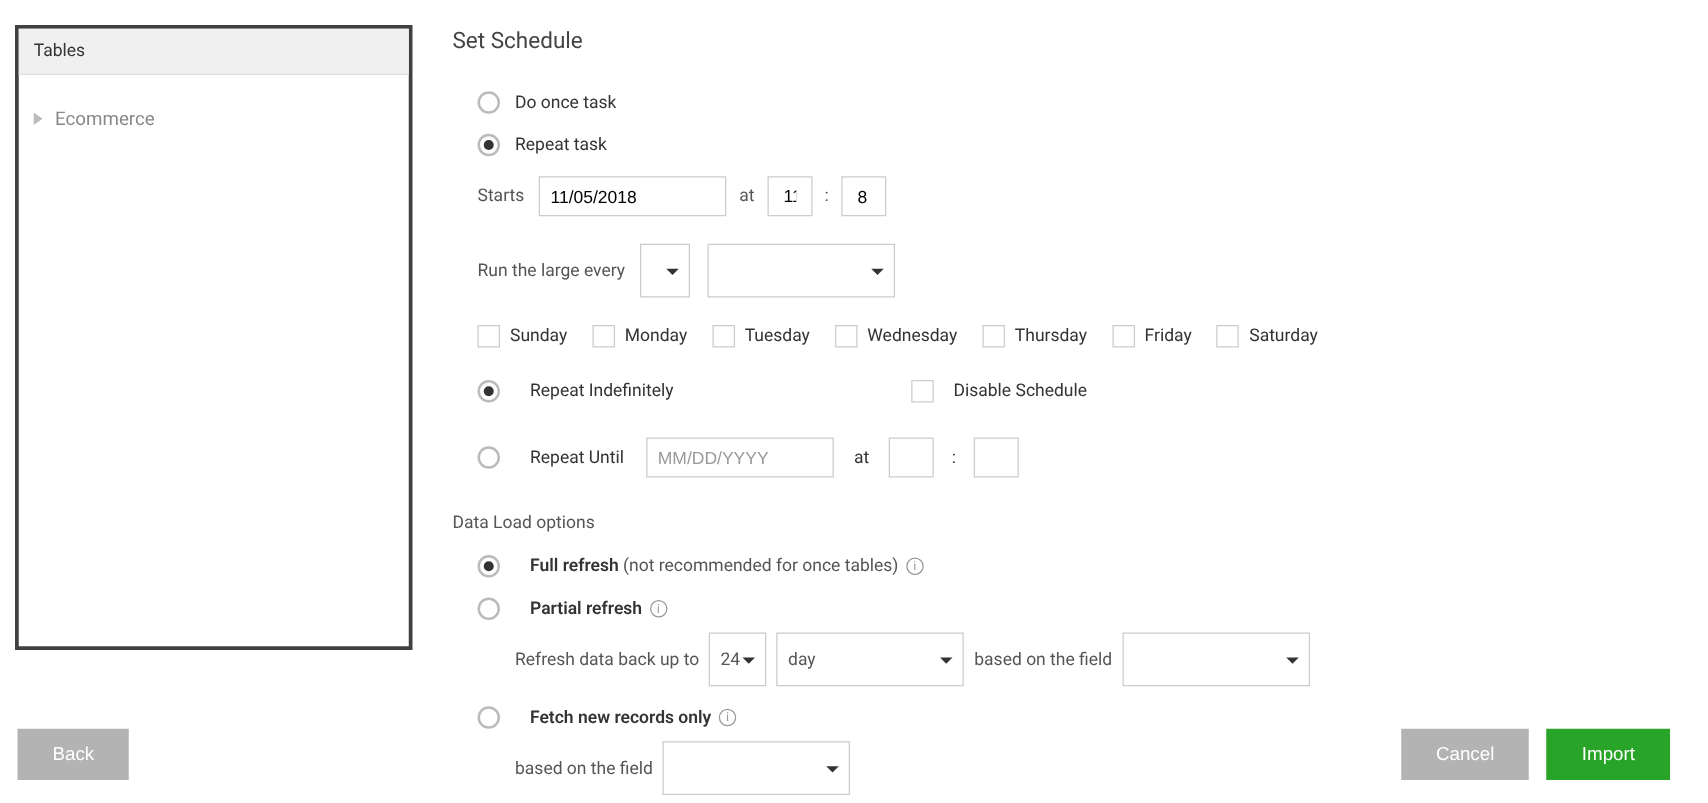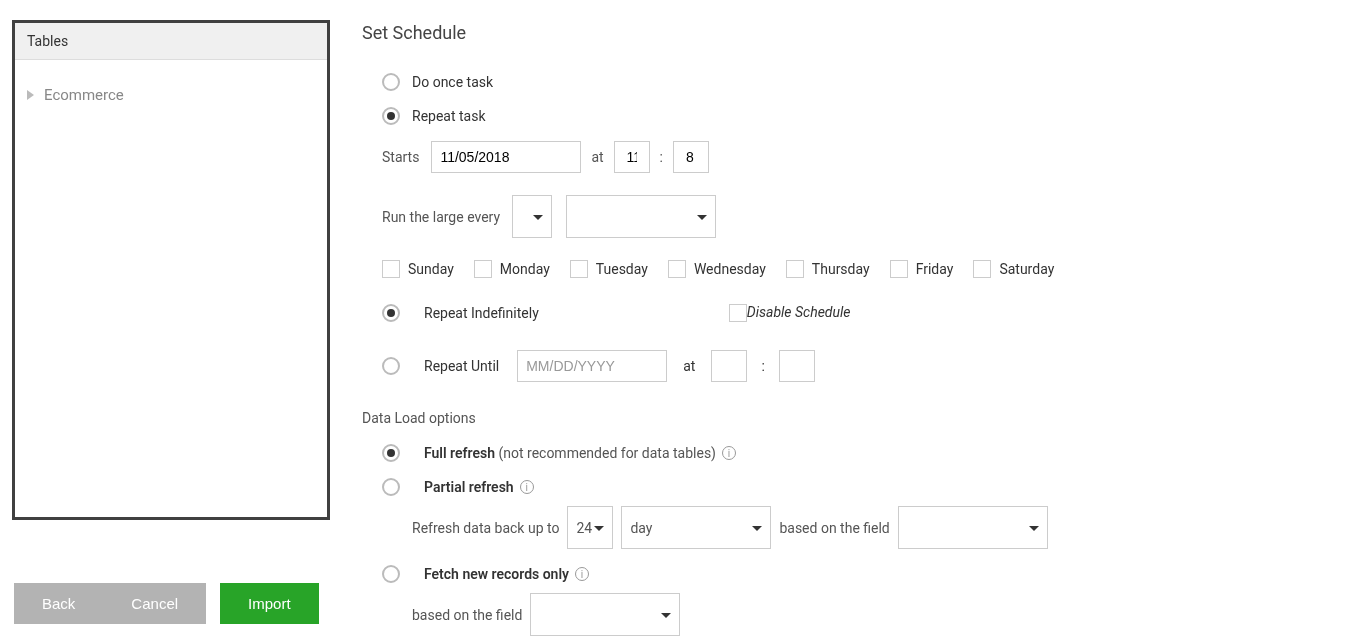--- a/index.html
+++ b/index.html
@@ -141,24 +141,23 @@
     }
     .repeat-section {
       display: flex;
       align-items: center;
       gap: 40px;
       margin-bottom: 28px;
     }
     .repeat-group { display: flex; align-items: center; }
     .disable-group {
       display: flex;
-      align-items: flex-start;
-      gap: 0;
+      align-items: center;
+      gap: 16px;
       margin-left: 150px;
-      font-style: italic;
     }
     .until-row {
       display: flex;
       align-items: center;
       gap: 12px;
       margin-bottom: 28px;
     }
     .subsection-title {
       color: #555;
       margin-bottom: 18px;
@@ -189,20 +188,21 @@
       align-items: center;
       gap: 8px;
       color: #555;
     }
     .buttons {
       position: absolute;
       bottom: 18px;
       left: 14px;
       right: 30px;
       display: flex;
+      justify-content: space-between;
       align-items: center;
     }
     .btn {
       border: none;
       padding: 12px 28px;
       font-size: 15px;
       cursor: pointer;
       color: #fff;
     }
     .btn-gray { background: #b3b3b3; }
@@ -309,21 +309,21 @@
       <span style="margin:0 2px">:</span>
       <input class="text-input w-time" style="">
     </div>
 
     <div class="subsection-title">Data Load options</div>
 
     <div class="load-option">
       <div class="load-option-header">
         <span class="radio selected"></span>
         <span style="margin-left:12px">
-          <span class="opt-strong">Full refresh</span><span class="opt-light"> (not recommended for data tables)</span>
+          <span class="opt-strong">Full refresh</span><span class="opt-light"> (not recommended for once tables)</span>
         </span>
         <span class="info-icon">i</span>
       </div>
     </div>
 
     <div class="load-option">
       <div class="load-option-header">
         <span class="radio"></span>
         <span style="margin-left:12px" class="opt-strong">Partial refresh</span>
         <span class="info-icon">i</span>

